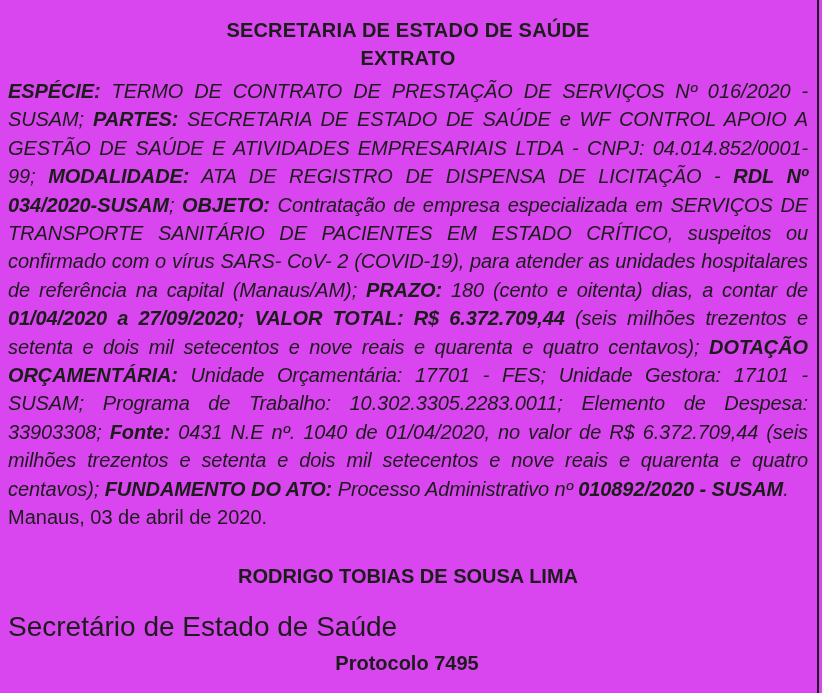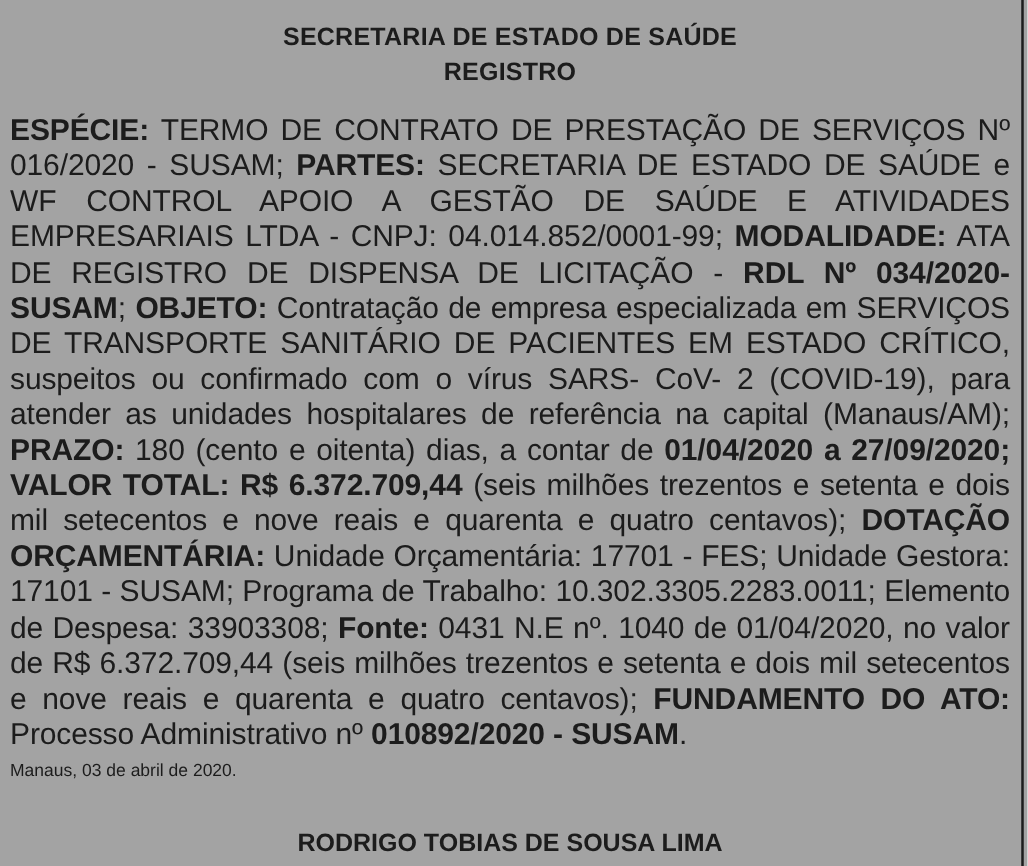--- a/index.html
+++ b/index.html
@@ -4,21 +4,21 @@
 <style>
   html, body {
     margin: 0;
     padding: 0;
     background: #ffffff;
   }
   .page {
     position: relative;
     width: 822px;
     height: 693px;
-    background: #a3a3a3;
+    background: #d946ef;
     color: #1c1c1c;
     font-family: "Liberation Sans", sans-serif;
     overflow: hidden;
     box-sizing: border-box;
   }
   .vrule {
     position: absolute;
     top: 0;
     bottom: 0;
     right: 3px;
@@ -34,29 +34,30 @@
     box-sizing: border-box;
   }
   .title, .subtitle {
     text-align: center;
     font-weight: bold;
     font-size: 20px;
     line-height: 28px;
     letter-spacing: 0.2px;
   }
   .body-text {
-    margin-top: 19px;
-    font-size: 24px;
+    margin-top: 5px;
+    font-size: 20px;
     line-height: 28.4px;
     text-align: justify;
     letter-spacing: -0.1px;
+    font-style: italic;
   }
   .body-text .b { font-weight: bold; }
   .dateline {
-    font-size: 14px;
+    font-size: 20px;
     line-height: 28.4px;
     text-align: left;
   }
   .sig-name {
     margin-top: 32px;
     text-align: center;
     font-weight: bold;
     font-size: 20px;
     line-height: 24px;
   }
@@ -77,21 +78,21 @@
 </style>
 </head>
 <body>
 
 <div class="page">
   <div class="vrule"></div>
 
   <div class="content">
     <div class="title">SECRETARIA DE ESTADO DE SAÚDE</div>
 
-    <div class="subtitle">REGISTRO</div>
+    <div class="subtitle">EXTRATO</div>
 
     <div class="body-text"><span class="b">ESPÉCIE:</span><span> TERMO DE CONTRATO DE PRESTAÇÃO DE SERVIÇOS Nº 016/2020 - SUSAM; </span><span class="b">PARTES:</span><span> SECRETARIA DE ESTADO DE SAÚDE e WF CONTROL APOIO A GESTÃO DE SAÚDE E ATIVIDADES EMPRESARIAIS LTDA - CNPJ: 04.014.852/0001-99; </span><span class="b">MODALIDADE:</span><span> ATA DE REGISTRO DE DISPENSA DE LICITAÇÃO - </span><span class="b">RDL Nº 034/2020-SUSAM</span><span>; </span><span class="b">OBJETO:</span><span> Contratação de empresa especializada em SERVIÇOS DE TRANSPORTE SANITÁRIO DE PACIENTES EM ESTADO CRÍTICO, suspeitos ou confirmado com o vírus SARS- CoV- 2 (COVID-19), para atender as unidades hospitalares de referência na capital (Manaus/AM); </span><span class="b">PRAZO:</span><span> 180 (cento e oitenta) dias, a contar de </span><span class="b">01/04/2020 a 27/09/2020; VALOR TOTAL: R$ 6.372.709,44</span><span> (seis milhões trezentos e setenta e dois mil setecentos e nove reais e quarenta e quatro centavos); </span><span class="b">DOTAÇÃO ORÇAMENTÁRIA:</span><span> Unidade Orçamentária: 17701 - FES; Unidade Gestora: 17101 - SUSAM; Programa de Trabalho: 10.302.3305.2283.0011; Elemento de Despesa: 33903308; </span><span class="b">Fonte:</span><span> 0431 N.E nº. 1040 de 01/04/2020, no valor de R$ 6.372.709,44 (seis milhões trezentos e setenta e dois mil setecentos e nove reais e quarenta e quatro centavos); </span><span class="b">FUNDAMENTO DO ATO:</span><span> Processo Administrativo nº </span><span class="b">010892/2020 - SUSAM</span><span>.</span></div>
 
     <div class="dateline">Manaus, 03 de abril de 2020.</div>
 
     <div class="sig-name">RODRIGO TOBIAS DE SOUSA LIMA</div>
 
     <div class="sig-role">Secretário de Estado de Saúde</div>
 
     <div class="protocol">Protocolo 7495</div>

